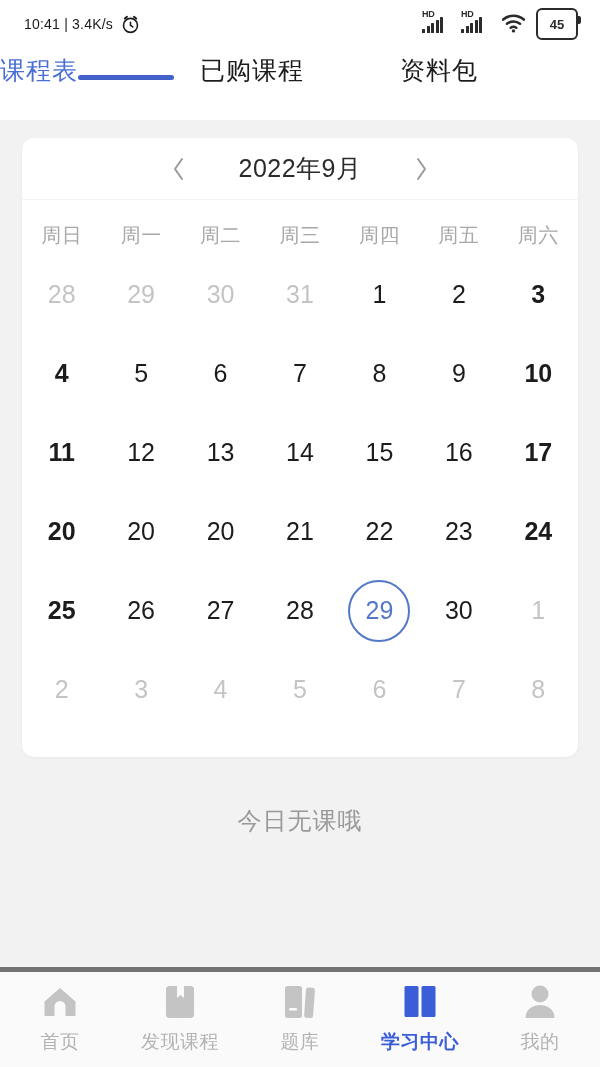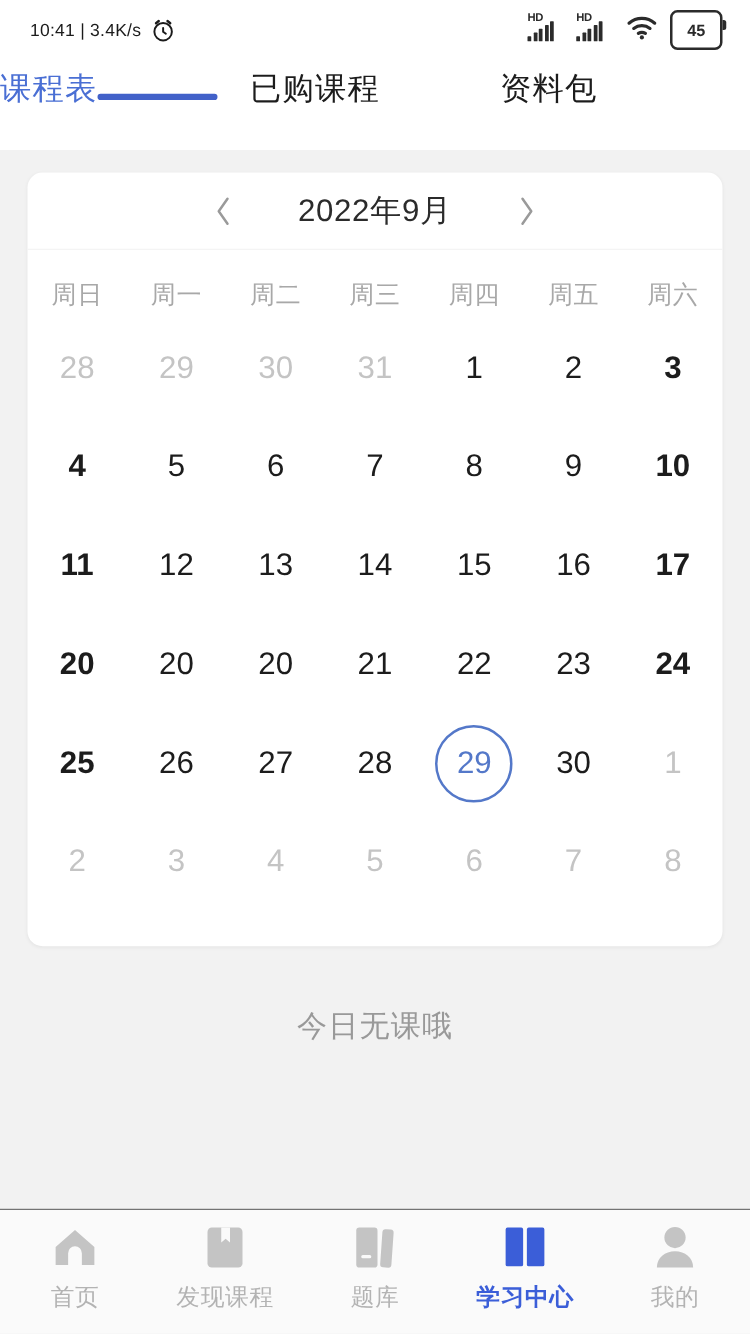--- a/index.html
+++ b/index.html
@@ -98,21 +98,21 @@
 
   
   .empty-state {
     position:absolute; left:0; top:805px; width:600px;
     text-align:center; font-size:24px; color:#999999; letter-spacing:1px;
   }
 
   
   .bottomnav {
     position:absolute; left:0; bottom:0; width:600px; height:100px;
-    background:#fafafa; border-top:1px solid #737373;
+    background:#fafafa; border-top:5px solid #737373;
     display:flex; align-items:flex-start; padding-top:10px;
   }
   .navitem {
     flex:1; display:flex; flex-direction:column; align-items:center; gap:7px;
     cursor:pointer;
   }
   .navicon { width:44px; height:40px; display:flex; align-items:center; justify-content:center; }
   .navlabel { font-size:19px; color:#b3b3b3; letter-spacing:.5px; }
   .navitem.active .navlabel { color:#3b5ed8; font-weight:700; }
 </style>

